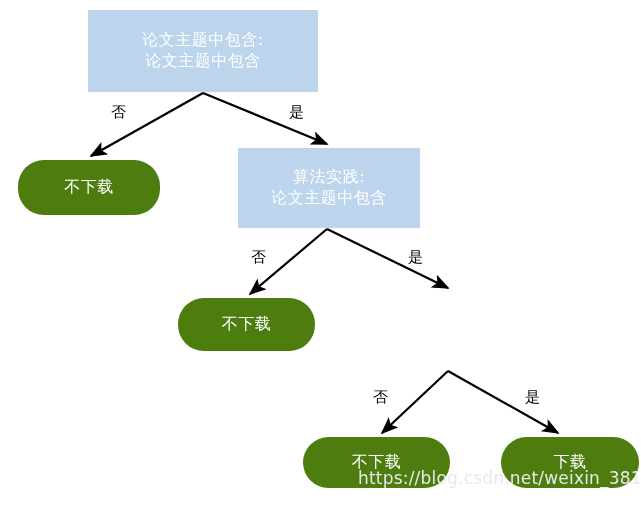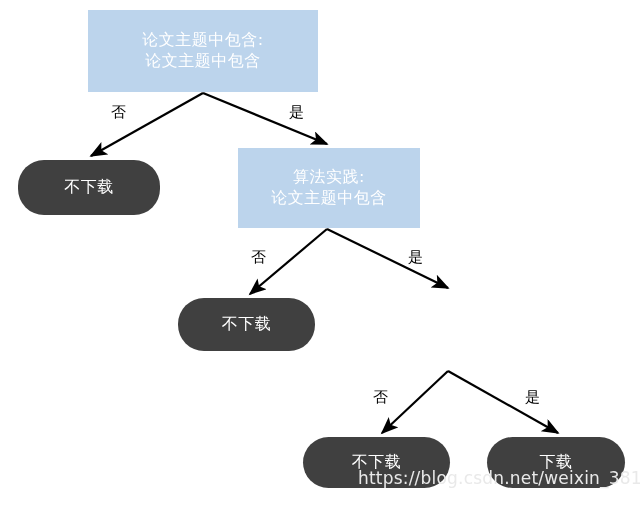--- a/index.html
+++ b/index.html
@@ -38,21 +38,21 @@
     line-height: 1.30;
     white-space: nowrap;
     letter-spacing: 0.5px;
   }
   .node.decision {
     background: #bcd4ec;
     border-radius: 0;
     font-size: 16px;
   }
   .node.leaf {
-    background: #404040;
+    background: #4d7c0f;
     border-radius: 26px;
     font-size: 16px;
   }
   .node-line {
     display: block;
   }
   .edge-label {
     position: absolute;
     color: #000000;
     font-size: 15px;
@@ -111,21 +111,21 @@
 
   <div class="node leaf" style="left:178px; top:298px; width:137px; height:53px;">
     <span class="node-line">不下载</span>
   </div>
 
 
   <div class="node leaf" style="left:303px; top:437px; width:147px; height:51px;">
     <span class="node-line">不下载</span>
   </div>
 
-  <div class="node leaf" style="left:487px; top:437px; width:138px; height:51px;">
+  <div class="node leaf" style="left:501px; top:437px; width:138px; height:51px;">
     <span class="node-line">下载</span>
   </div>
 
   <div class="edge-label" style="left:111px; top:105px;">否</div>
   <div class="edge-label" style="left:289px; top:105px;">是</div>
 
   <div class="edge-label" style="left:251px; top:250px;">否</div>
   <div class="edge-label" style="left:408px; top:250px;">是</div>
 
   <div class="edge-label" style="left:373px; top:390px;">否</div>

